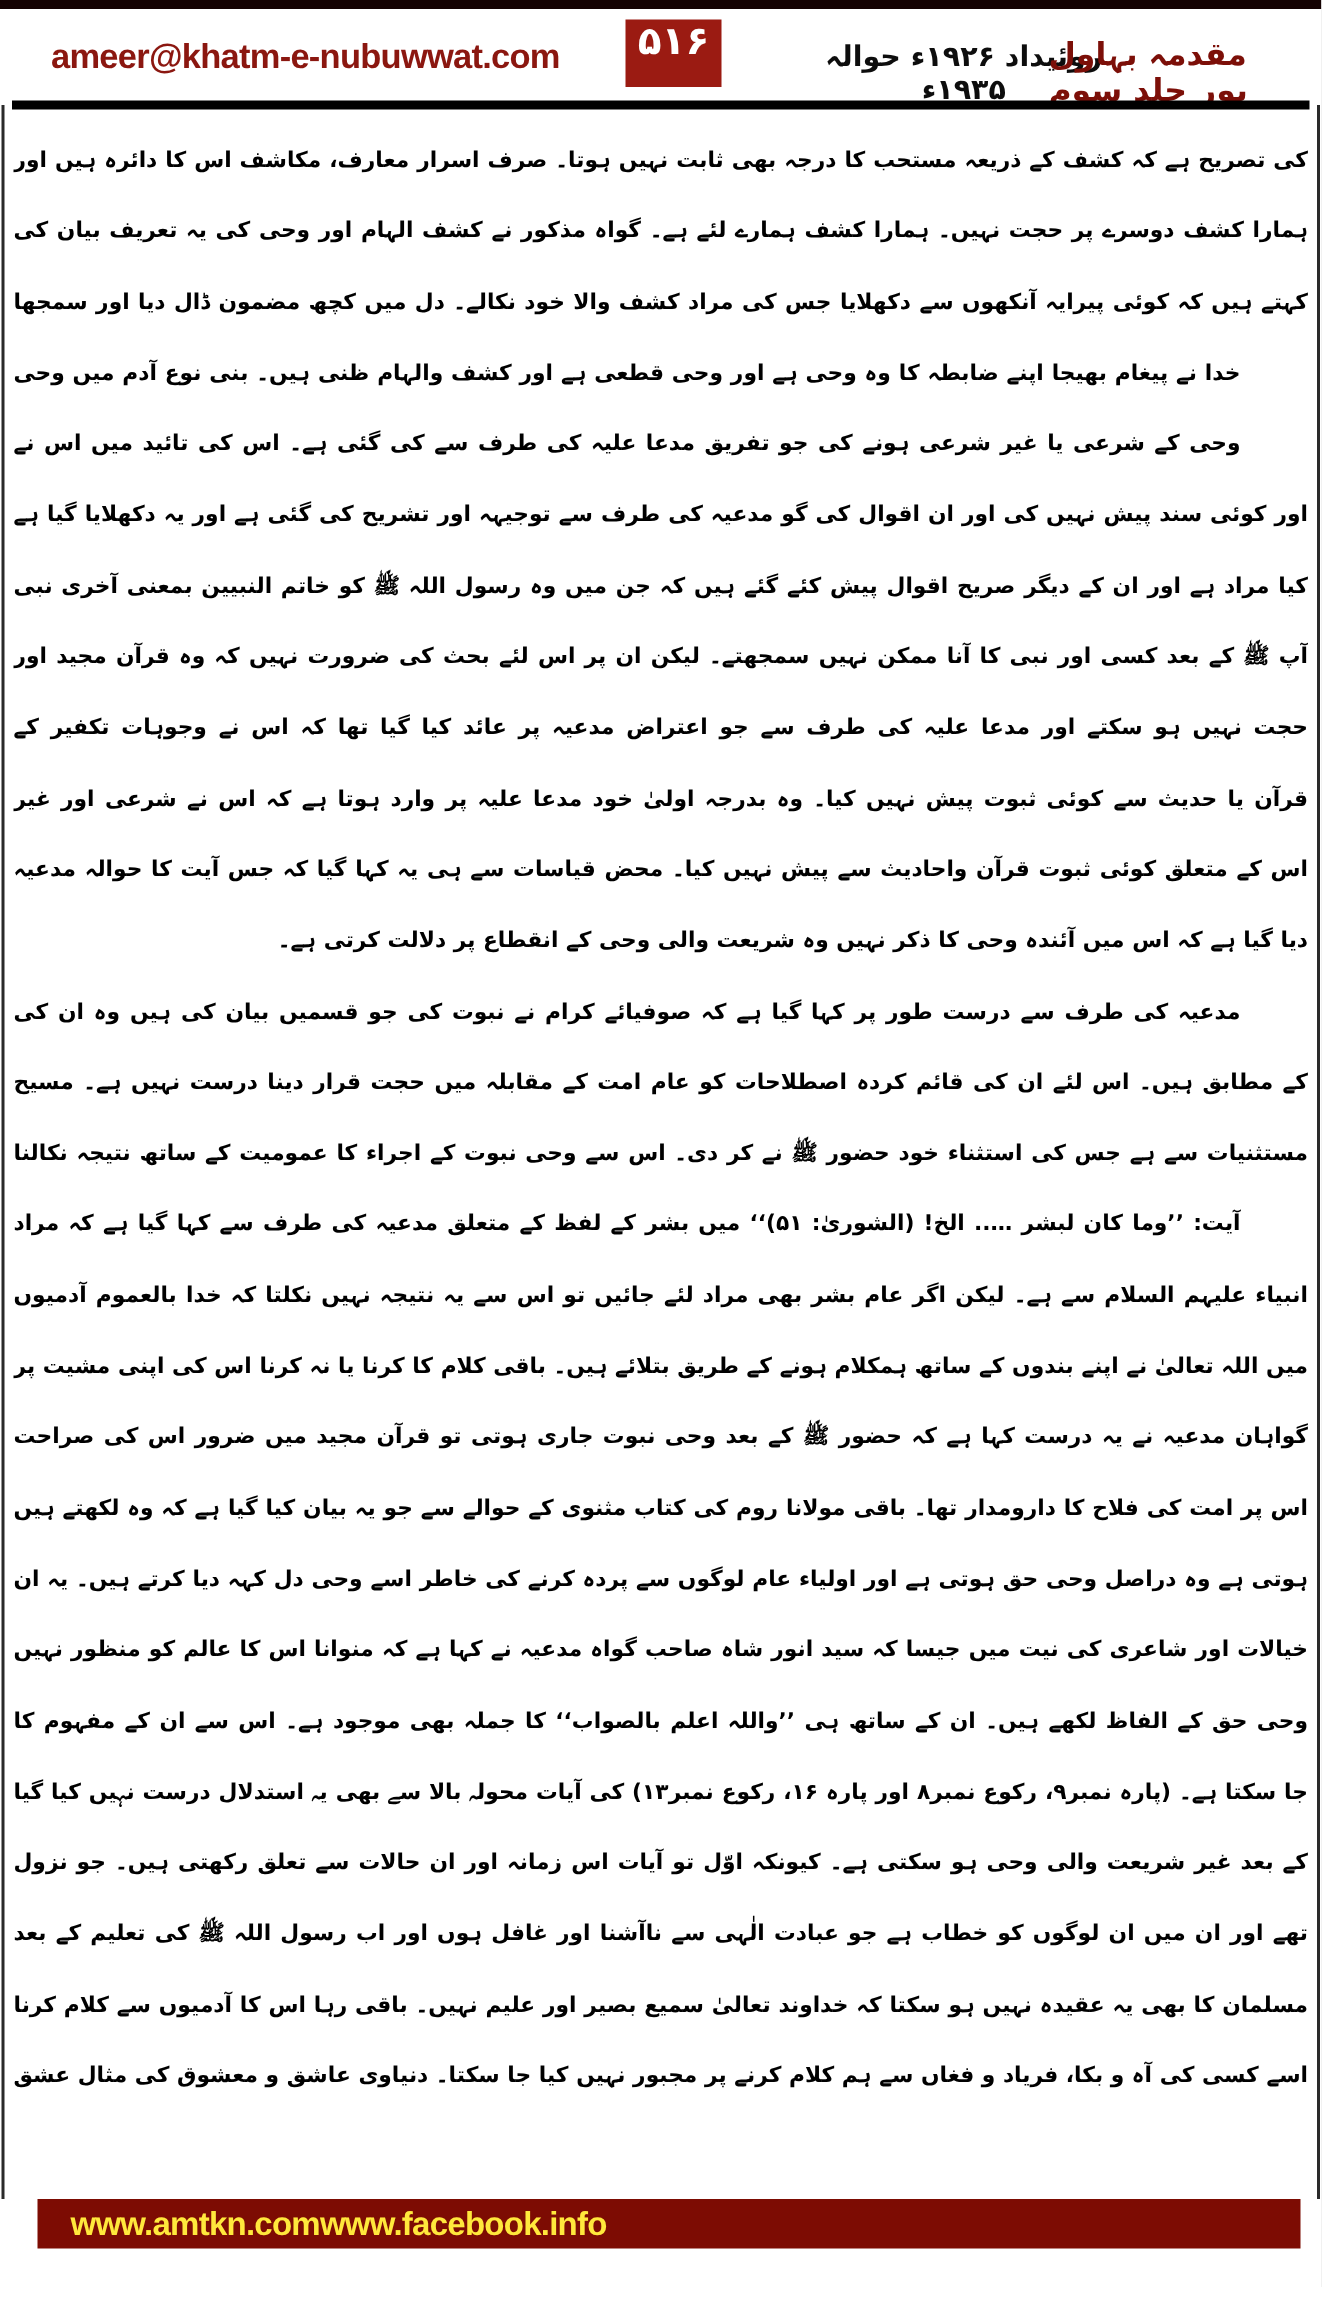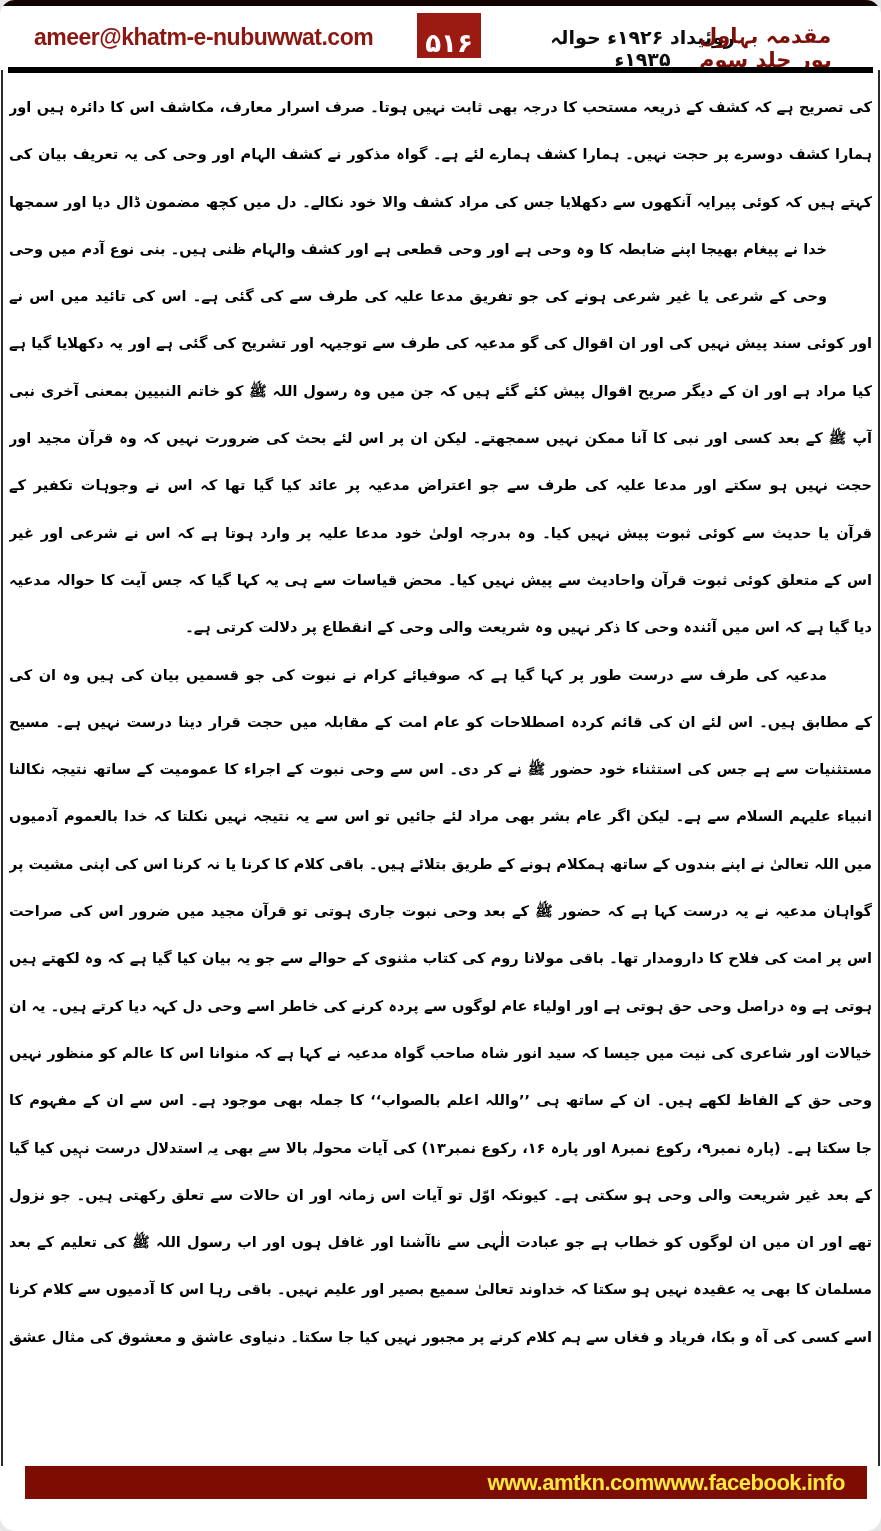--- a/index.html
+++ b/index.html
@@ -3,37 +3,36 @@
 <meta charset="utf-8">
 <style>
   html,body{margin:0;padding:0;background:#e8e8e8;}
   .page{
     position:relative;
     width:881px;height:1531px;
     margin:0 auto;
     background:#ffffff;
     overflow:hidden;
     font-family:"DejaVu Sans",sans-serif;
-    border-radius:15px;
   }
   .top-band{position:absolute;left:0;top:0;width:881px;height:6px;background:#150303;}
   .edge{position:absolute;top:70px;height:1396px;width:2px;background:#2a2a2a;}
   .edge.left{left:1px;}
   .edge.right{right:1px;}
   .header-rule{position:absolute;left:8px;right:8px;top:67px;height:6px;background:#000;}
 
   .email{
     position:absolute;left:34px;top:24px;
     font-family:"Liberation Sans",sans-serif;
     font-weight:bold;font-size:23px;color:#8b1710;
     letter-spacing:-0.5px;
   }
   .page-badge{
     position:absolute;left:417px;top:13px;width:64px;height:45px;
-    background:#9b1b12;display:flex;align-items:flex-end;justify-content:center;
+    background:#9b1b12;display:flex;align-items:flex-start;justify-content:center;
   }
   .page-badge span{color:#fff;font-weight:bold;font-size:26px;direction:rtl;}
   .date-range{
     position:absolute;left:540px;top:26px;width:205px;
     direction:rtl;text-align:center;
     font-weight:bold;font-size:19px;color:#0d0d0d;
   }
   .book-title{
     position:absolute;right:12px;top:24px;width:170px;
     direction:rtl;text-align:left;
@@ -57,21 +56,21 @@
   }
   .body-text .line.start{padding-right:45px;}
   .body-text .line.end{
     -moz-text-align-last:right;
     text-align-last:right;
   }
 
   .footer-bar{
     position:absolute;left:25px;top:1466px;width:842px;height:33px;
     background:#7d0c03;
-    display:flex;align-items:center;justify-content:flex-end;
+    display:flex;align-items:center;justify-content:flex-start;
     padding:0 22px;box-sizing:border-box;
   }
   .footer-bar span{
     font-family:"Liberation Sans",sans-serif;
     font-weight:bold;font-size:22px;color:#ffe83c;
     letter-spacing:-0.5px;
   }
 </style>
 </head>
 <body>
@@ -102,20 +101,21 @@
       <div class="line">اور کوئی سند پیش نہیں کی اور ان اقوال کی گو مدعیہ کی طرف سے توجیہہ اور تشریح کی گئی ہے اور یہ دکھلایا گیا ہے کہ ان بزرگان کی ان اقوال سے</div>
       <div class="line">کیا مراد ہے اور ان کے دیگر صریح اقوال پیش کئے گئے ہیں کہ جن میں وہ رسول اللہ ﷺ کو خاتم النبیین بمعنی آخری نبی تسلیم کرتے ہیں اور</div>
       <div class="line">آپ ﷺ کے بعد کسی اور نبی کا آنا ممکن نہیں سمجھتے۔ لیکن ان پر اس لئے بحث کی ضرورت نہیں کہ وہ قرآن مجید اور احادیث کے مقابلہ میں کوئی</div>
       <div class="line">حجت نہیں ہو سکتے اور مدعا علیہ کی طرف سے جو اعتراض مدعیہ پر عائد کیا گیا تھا کہ اس نے وجوہات تکفیر کے ضروریات دین ہونے کے متعلق</div>
       <div class="line">قرآن یا حدیث سے کوئی ثبوت پیش نہیں کیا۔ وہ بدرجہ اولیٰ خود مدعا علیہ پر وارد ہوتا ہے کہ اس نے شرعی اور غیر شرعی وحی کی جو تقسیم کی ہے۔</div>
       <div class="line">اس کے متعلق کوئی ثبوت قرآن واحادیث سے پیش نہیں کیا۔ محض قیاسات سے ہی یہ کہا گیا کہ جس آیت کا حوالہ مدعیہ کی طرف سے</div>
       <div class="line end">دیا گیا ہے کہ اس میں آئندہ وحی کا ذکر نہیں وہ شریعت والی وحی کے انقطاع پر دلالت کرتی ہے۔</div>
       <div class="line start">مدعیہ کی طرف سے درست طور پر کہا گیا ہے کہ صوفیائے کرام نے نبوت کی جو قسمیں بیان کی ہیں وہ ان کی اپنی قائم کردہ اصطلاحات</div>
       <div class="line">کے مطابق ہیں۔ اس لئے ان کی قائم کردہ اصطلاحات کو عام امت کے مقابلہ میں حجت قرار دینا درست نہیں ہے۔ مسیح موعود پر وحی کا ہونا</div>
       <div class="line end">مستثنیات سے ہے جس کی استثناء خود حضور ﷺ نے کر دی۔ اس سے وحی نبوت کے اجراء کا عمومیت کے ساتھ نتیجہ نکالنا ایک غلطی ہے۔</div>
+      <div class="line start">آیت: ’’وما کان لبشر ….. الخ! (الشوریٰ: ۵۱)‘‘ میں بشر کے لفظ کے متعلق مدعیہ کی طرف سے کہا گیا ہے کہ مراد</div>
       <div class="line">انبیاء علیہم السلام سے ہے۔ لیکن اگر عام بشر بھی مراد لئے جائیں تو اس سے یہ نتیجہ نہیں نکلتا کہ خدا بالعموم آدمیوں سے کلام کرتا رہتا ہے۔ بلکہ اس</div>
       <div class="line">میں اللہ تعالیٰ نے اپنے بندوں کے ساتھ ہمکلام ہونے کے طریق بتلائے ہیں۔ باقی کلام کا کرنا یا نہ کرنا اس کی اپنی مشیت پر منحصر ہے۔ لہٰذا</div>
       <div class="line">گواہان مدعیہ نے یہ درست کہا ہے کہ حضور ﷺ کے بعد وحی نبوت جاری ہوتی تو قرآن مجید میں ضرور اس کی صراحت فرما دی جاتی۔ کیونکہ</div>
       <div class="line">اس پر امت کی فلاح کا دارومدار تھا۔ باقی مولانا روم کی کتاب مثنوی کے حوالے سے جو یہ بیان کیا گیا ہے کہ وہ لکھتے ہیں کہ اولیاء کو جو وحی</div>
       <div class="line">ہوتی ہے وہ دراصل وحی حق ہوتی ہے اور اولیاء عام لوگوں سے پردہ کرنے کی خاطر اسے وحی دل کہہ دیا کرتے ہیں۔ یہ ان کے شاعرانہ</div>
       <div class="line">خیالات اور شاعری کی نیت میں جیسا کہ سید انور شاہ صاحب گواہ مدعیہ نے کہا ہے کہ منوانا اس کا عالم کو منظور نہیں ہوتا اور پھر جہاں انہوں نے</div>
       <div class="line">وحی حق کے الفاظ لکھے ہیں۔ ان کے ساتھ ہی ’’واللہ اعلم بالصواب‘‘ کا جملہ بھی موجود ہے۔ اس سے ان کے مفہوم کا خود اندازہ لگایا</div>
       <div class="line">جا سکتا ہے۔ (پارہ نمبر۹، رکوع نمبر۸ اور پارہ ۱۶، رکوع نمبر۱۳) کی آیات محولہ بالا سے بھی یہ استدلال درست نہیں کیا گیا کہ آنحضرت ﷺ</div>
       <div class="line">کے بعد غیر شریعت والی وحی ہو سکتی ہے۔ کیونکہ اوّل تو آیات اس زمانہ اور ان حالات سے تعلق رکھتی ہیں۔ جو نزول قرآن کے وقت موجود</div>
       <div class="line">تھے اور ان میں ان لوگوں کو خطاب ہے جو عبادت الٰہی سے ناآشنا اور غافل ہوں اور اب رسول اللہ ﷺ کی تعلیم کے بعد کسی ادنیٰ سے</div>

